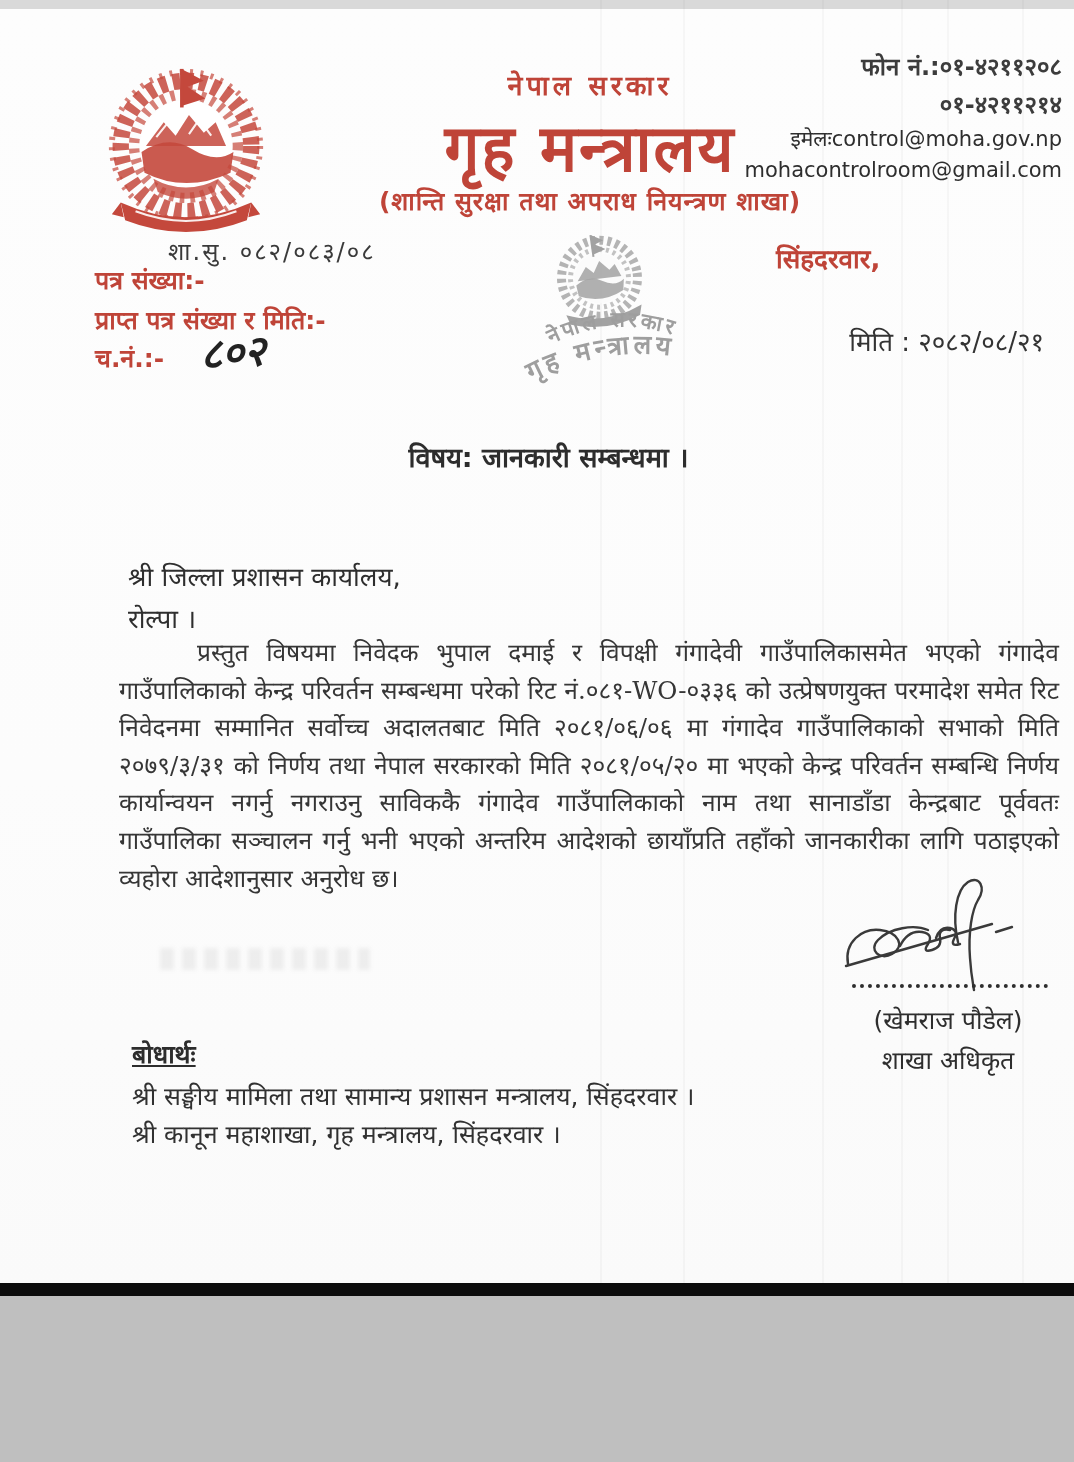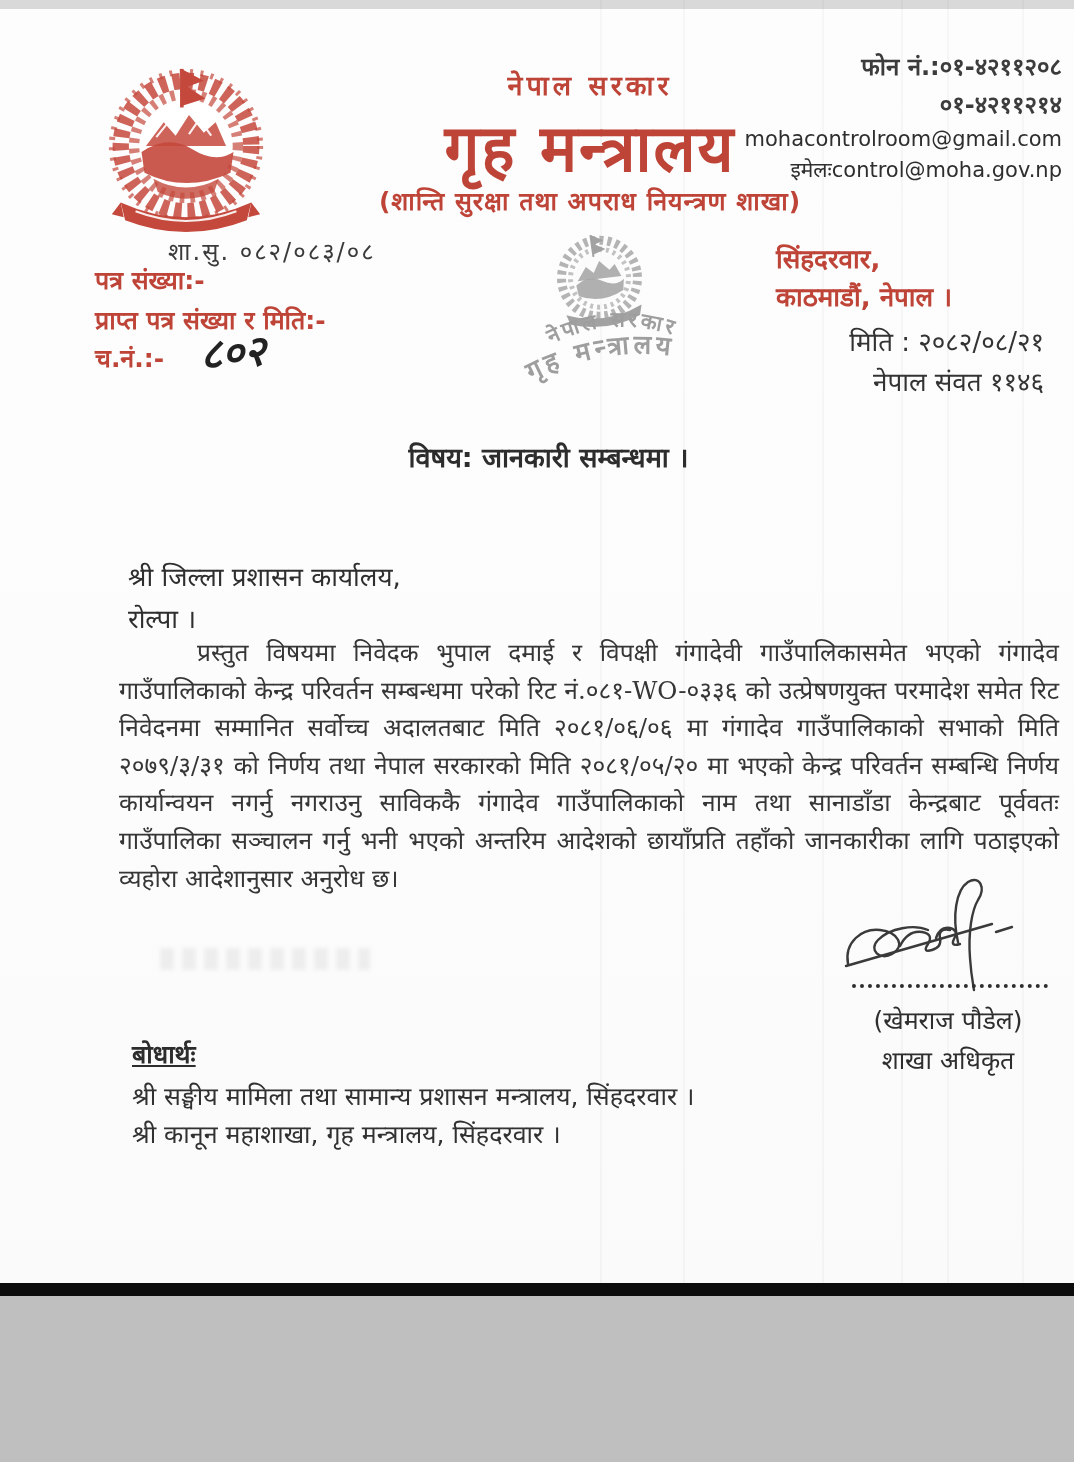--- a/index.html
+++ b/index.html
@@ -101,22 +101,22 @@
 
   <div class="hdr-center">
     <div class="gov-title">नेपाल सरकार</div>
     <div class="ministry-title">गृह मन्त्रालय</div>
     <div class="branch-line">(शान्ति सुरक्षा तथा अपराध नियन्त्रण शाखा)</div>
   </div>
 
   <div class="contact">
     <div class="ph">फोन नं.:०१-४२११२०८</div>
     <div class="ph">०१-४२११२१४</div>
+    <div class="em">इमेलःcontrol@moha.gov.np</div>
     <div class="em">mohacontrolroom@gmail.com</div>
-    <div class="em">इमेलःcontrol@moha.gov.np</div>
   </div>
 
   <div class="handref">शा.सु. ०८२/०८३/०८</div>
   <div class="reflabel" style="left:95px; top:262px;">पत्र संख्या:-</div>
   <div class="reflabel" style="left:95px; top:302px;">प्राप्त पत्र संख्या र मिति:-</div>
   <div class="reflabel" style="left:95px; top:340px;">च.नं.:-</div>
   <div class="dispatch-no">८०२</div>
 
   <svg class="stamp" viewBox="0 0 220 200">
     <defs>
@@ -140,25 +140,23 @@
     <text font-size="21" fill="#8a8a8a" font-weight="bold" letter-spacing="3">
       <textPath href="#arc1" startOffset="8">नेपाल सरकार</textPath>
     </text>
     <text font-size="26" fill="#8a8a8a" font-weight="bold" letter-spacing="4">
       <textPath href="#arc2" startOffset="6">गृह मन्त्रालय</textPath>
     </text>
   </svg>
 
   <div class="addr">
     <div class="a1">सिंहदरवार,</div>
-    <div class="a1">काठमाडौं, नेपाल ।</div>
   </div>
   <div class="addr-date">
     <div>मिति : २०८२/०८/२१</div>
-    <div>नेपाल संवत ११४६</div>
   </div>
 
   <div class="subject">विषय:  जानकारी सम्बन्धमा ।</div>
 
   <div class="recipient">
     <div>श्री जिल्ला प्रशासन कार्यालय,</div>
     <div>रोल्पा ।</div>
   </div>
 
   <div class="bodytext">प्रस्तुत विषयमा निवेदक भुपाल दमाई र विपक्षी गंगादेवी गाउँपालिकासमेत भएको गंगादेव गाउँपालिकाको केन्द्र परिवर्तन सम्बन्धमा परेको रिट नं.०८१-WO-०३३६ को उत्प्रेषणयुक्त परमादेश समेत रिट निवेदनमा सम्मानित सर्वोच्च अदालतबाट मिति २०८१/०६/०६ मा गंगादेव गाउँपालिकाको सभाको मिति २०७९/३/३१ को निर्णय तथा नेपाल सरकारको मिति २०८१/०५/२० मा भएको केन्द्र परिवर्तन सम्बन्धि निर्णय कार्यान्वयन नगर्नु नगराउनु साविककै गंगादेव गाउँपालिकाको नाम तथा सानाडाँडा केन्द्रबाट पूर्ववतः गाउँपालिका सञ्चालन गर्नु भनी भएको अन्तरिम आदेशको छायाँप्रति तहाँको जानकारीका लागि पठाइएको व्यहोरा आदेशानुसार अनुरोध छ।</div>

